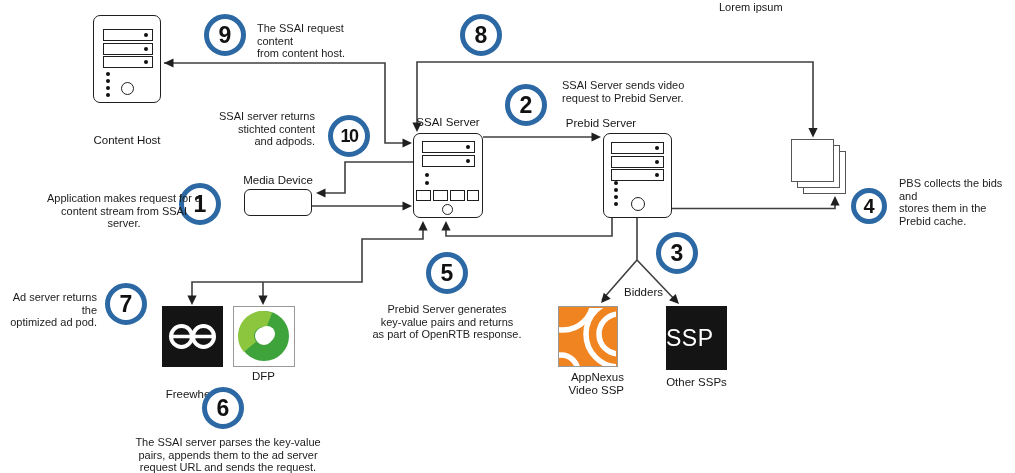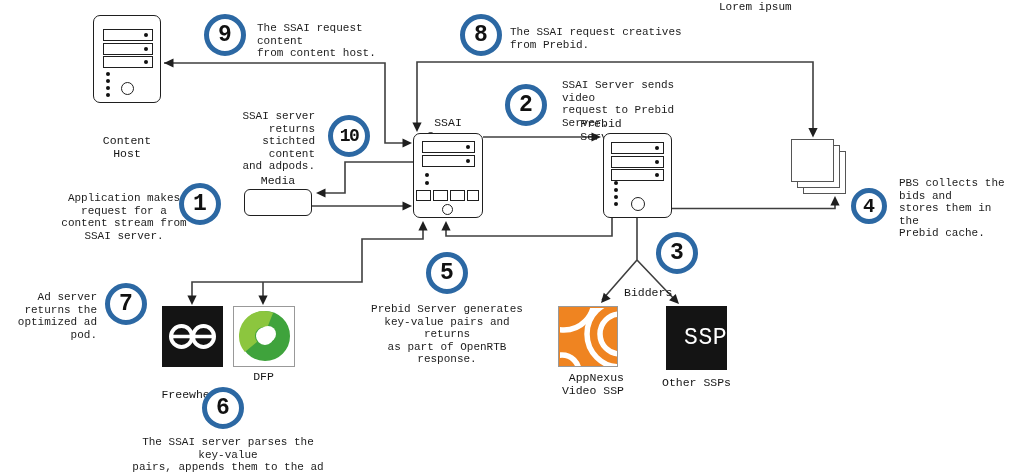--- a/index.html
+++ b/index.html
@@ -1,18 +1,18 @@
 <!DOCTYPE html>
 <html><head>
 <meta charset="utf-8">
 <style>
   html,body{margin:0;padding:0;background:#fff;}
   .canvas{
     position:relative;width:1015px;height:473px;background:#ffffff;
-    font-family:Liberation Mono, monospace;color:#1c1c1c;overflow:hidden;
+    font-family:Liberation Sans, sans-serif;color:#1c1c1c;overflow:hidden;
   }
   .abs{position:absolute;}
   .txt{
     position:absolute;font-size:11px;line-height:12.5px;
     white-space:pre-line;color:#1c1c1c;
   }
   .lbl{
     position:absolute;font-size:11.5px;line-height:13px;color:#161616;
     white-space:pre-line;
   }
@@ -32,21 +32,21 @@
   .bar{position:absolute;border:1.3px solid #1f1f1f;background:#fff;box-sizing:border-box;}
   .bar .d{position:absolute;right:4px;top:50%;transform:translateY(-50%);width:4px;height:4px;background:#111;border-radius:50%;}
   .dot{position:absolute;width:4px;height:4px;background:#111;border-radius:50%;}
   .srvcirc{position:absolute;border:1.3px solid #1f1f1f;border-radius:50%;background:#fff;box-sizing:border-box;}
   .cell{position:absolute;border:1.3px solid #1f1f1f;background:#fff;box-sizing:border-box;}
   
   .device{position:absolute;background:#fff;border:1.6px solid #1f1f1f;border-radius:6px;box-sizing:border-box;}
   
   .card{position:absolute;width:43px;height:43px;background:#fff;border:1.5px solid #555;box-sizing:border-box;}
   
-  .logo-box{position:absolute;box-sizing:border-box;display:flex;align-items:center;justify-content:flex-end;}
+  .logo-box{position:absolute;box-sizing:border-box;display:flex;align-items:center;justify-content:flex-start;}
   .black-box{background:#141414;}
   .ssp-text{color:#fff;font-size:23px;letter-spacing:0.5px;font-weight:400;}
   svg{display:block;}
 </style>
 </head>
 <body>
 
 <div class="canvas">
 
   <svg class="abs" style="left:0;top:0;" width="1015" height="473" viewBox="0 0 1015 473">
@@ -201,20 +201,19 @@
 stores them in the
 Prebid cache.</div>
   <div class="txt center" style="left:358px;top:303px;width:178px;">Prebid Server generates
 key-value pairs and returns
 as part of OpenRTB response.</div>
   <div class="txt center" style="left:128px;top:436px;width:200px;">The SSAI server parses the key-value
 pairs, appends them  to the ad server
 request URL and  sends the request.</div>
   <div class="txt right" style="left:0px;top:291px;width:97px;">Ad server returns the
 optimized ad pod.</div>
-  <div class="txt" style="left:510px;top:26px;width:200px;">The SSAI request creatives from Prebid.</div>
   <div class="txt" style="left:257px;top:22px;width:120px;">The SSAI request content
 from content host.</div>
   <div class="txt right" style="left:219px;top:110px;width:96px;">SSAI server returns
 stichted  content
 and adpods.</div>
 
 </div>
 
 </body></html>

